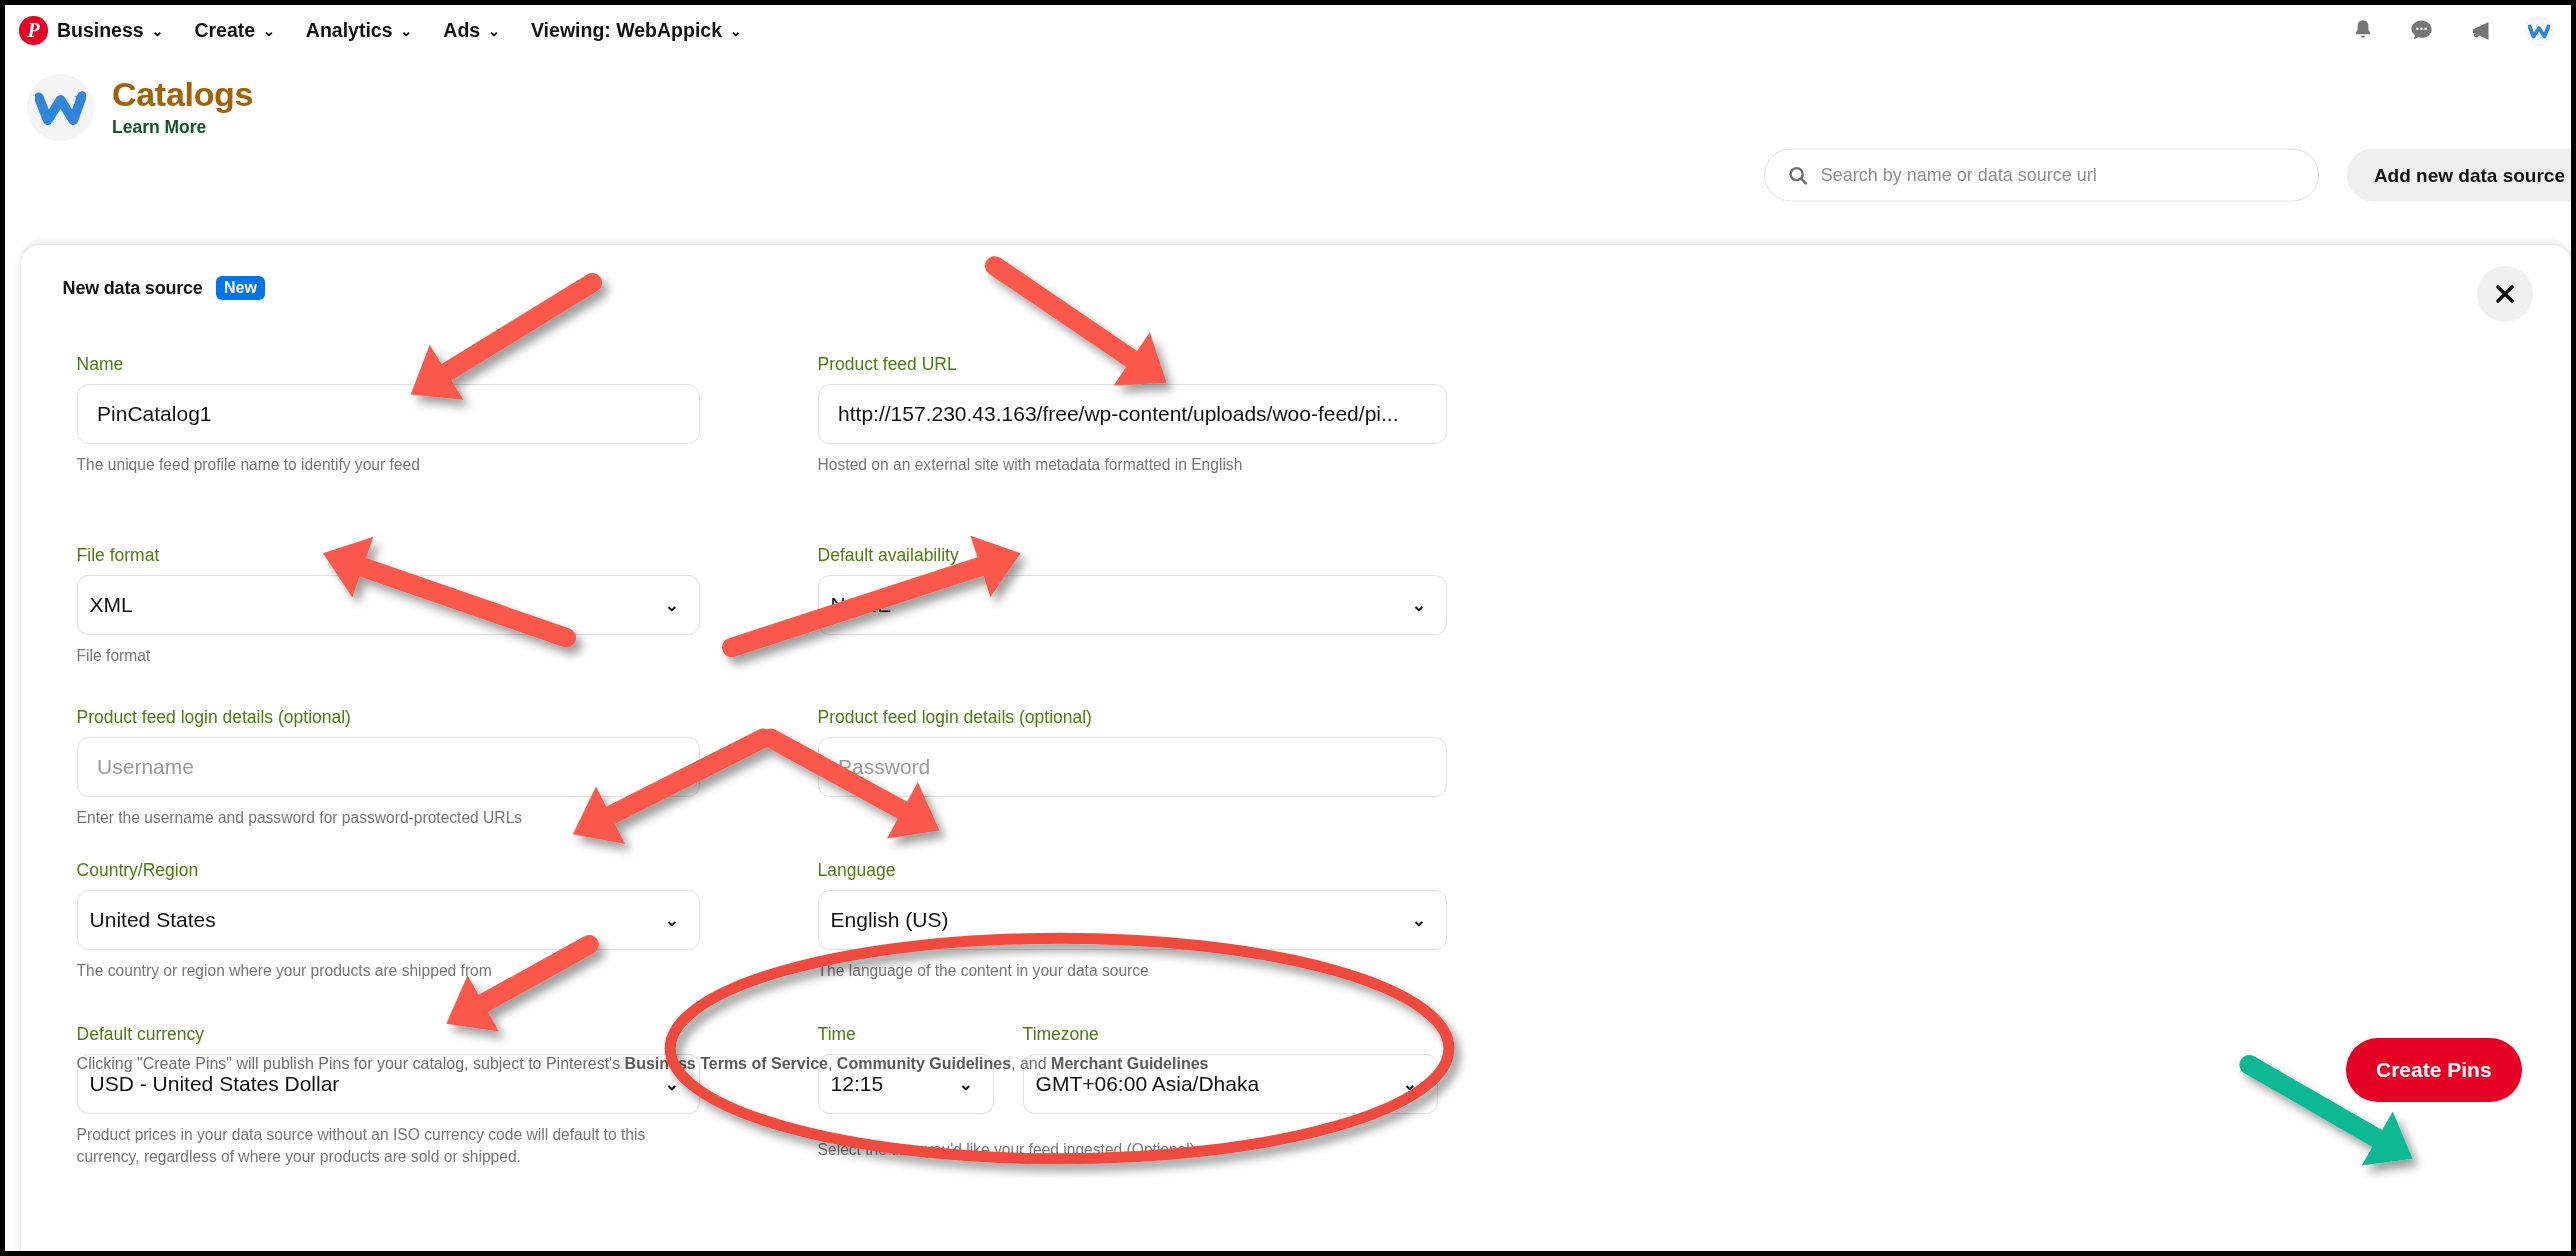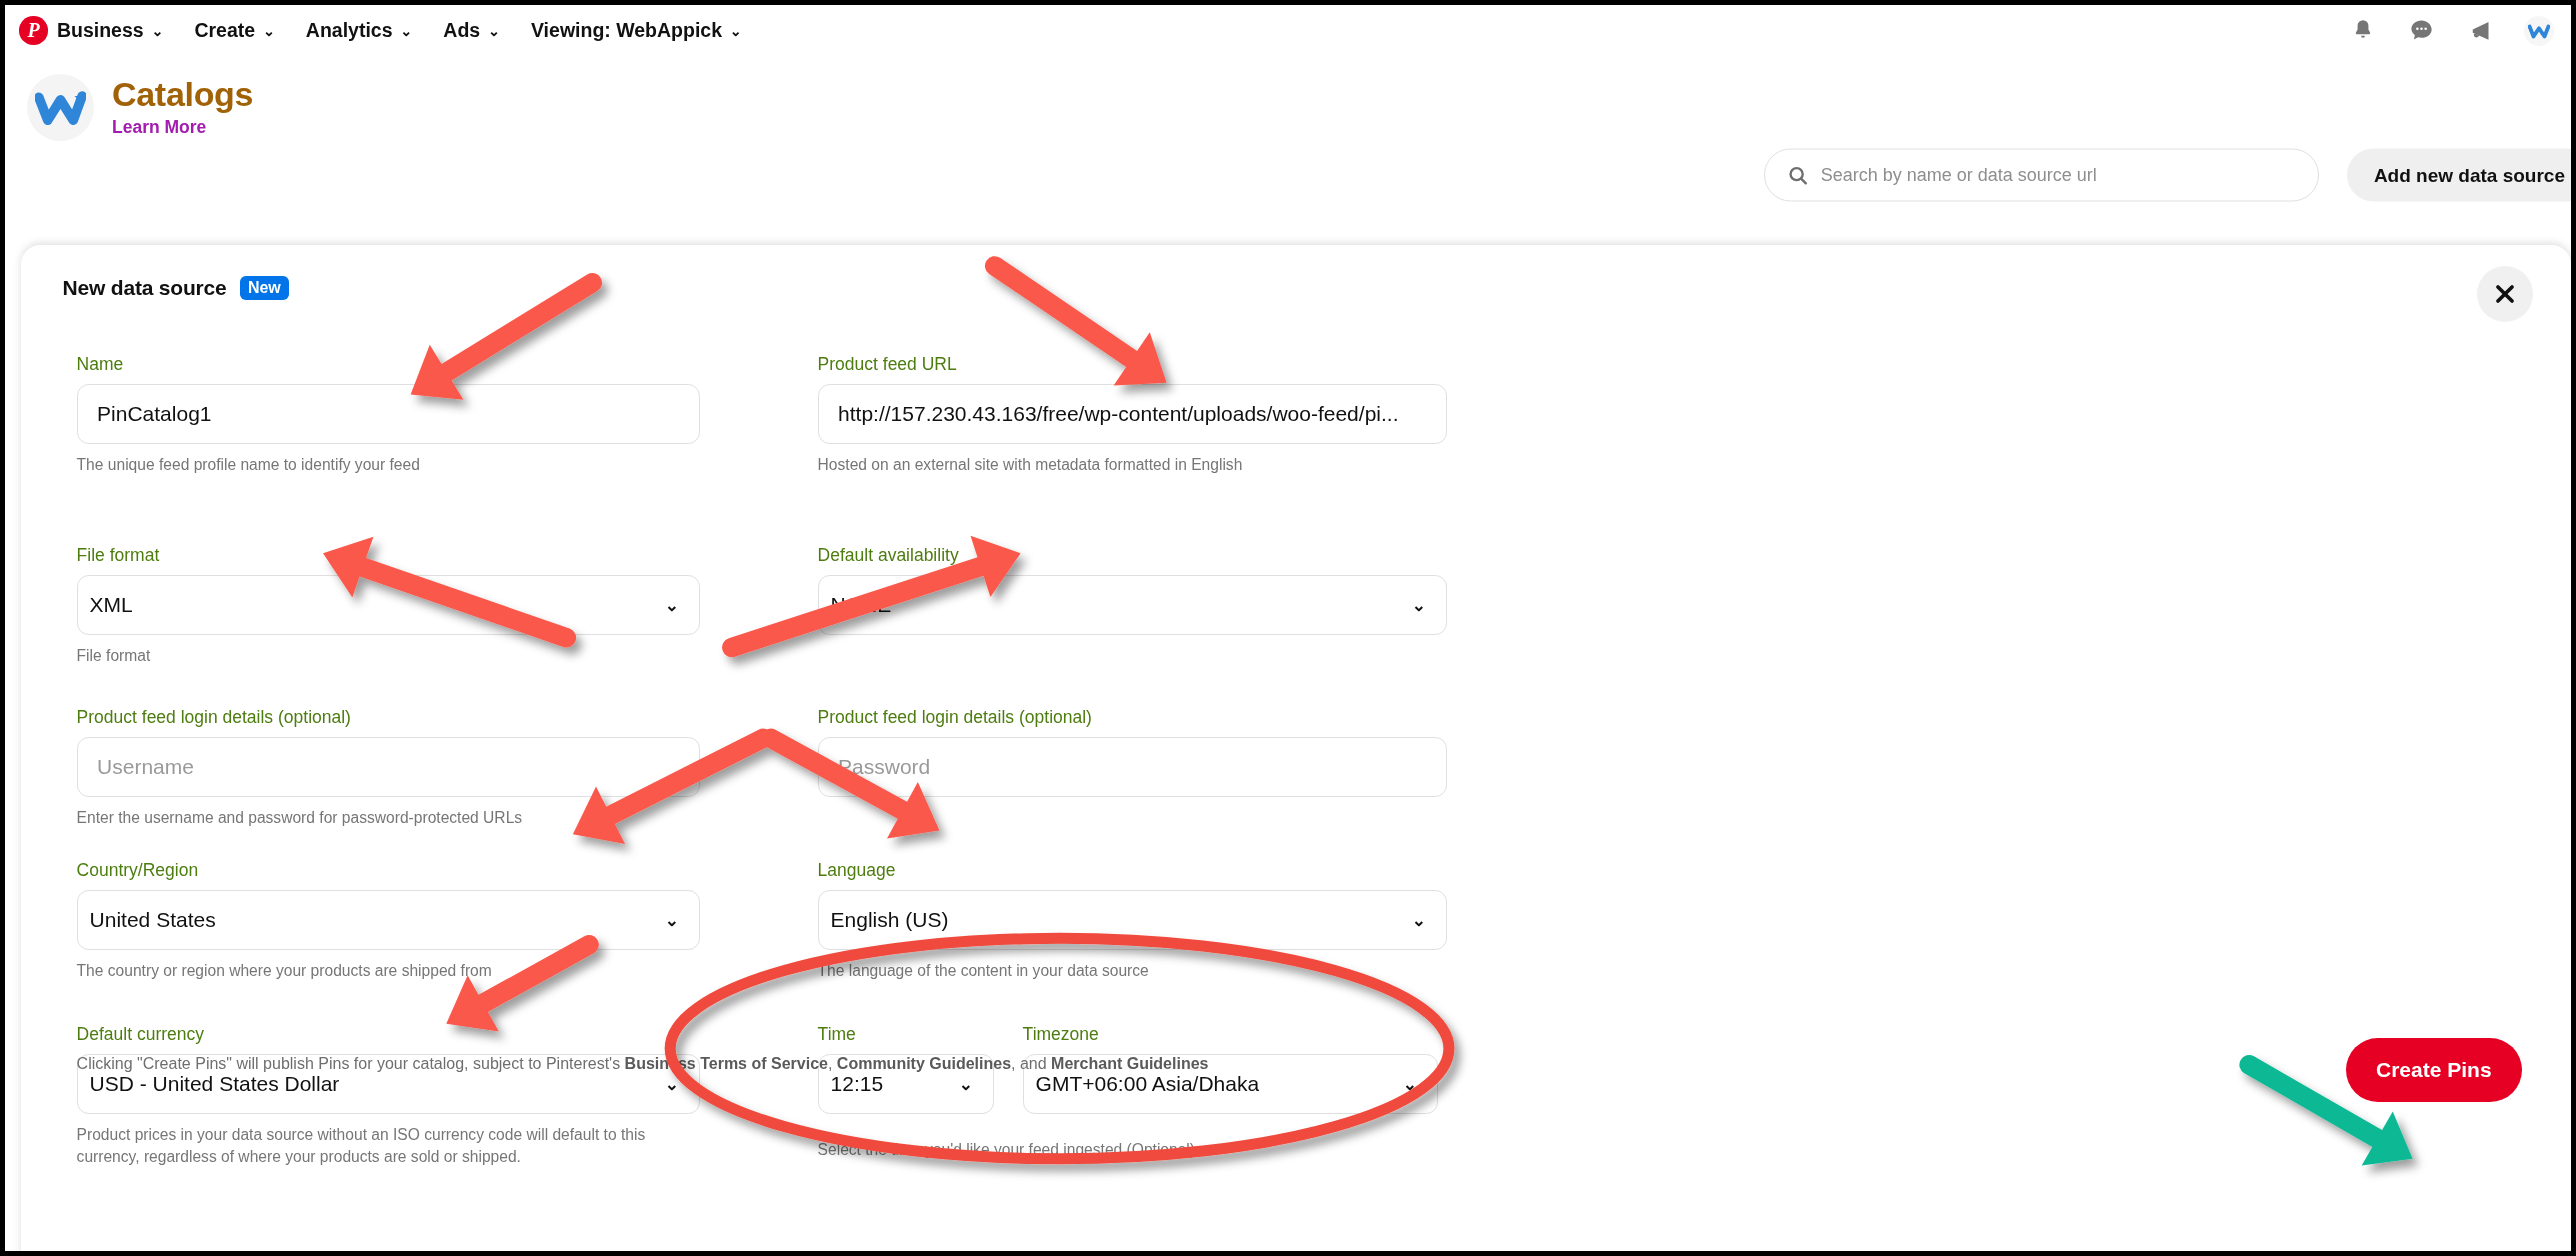--- a/index.html
+++ b/index.html
@@ -62,21 +62,21 @@
   .brand-avatar {
     width: 67px; height: 67px; border-radius: 50%;
     background: #f4f4f4;
     display: flex; align-items: center; justify-content: center;
     margin-right: 18px;
   }
   .brand-text .title {
     font-size: 34px; font-weight: bold; color: #a16207; line-height: 1.05; letter-spacing: -0.3px;
   }
   .brand-text .sub {
-    font-size: 17.5px; font-weight: bold; color: #a21caf; margin-top: 5.2px;
+    font-size: 17.5px; font-weight: bold; color: #14532d; margin-top: 5.2px;
   }
   #searchbar {
     position: absolute; right: 252px; top: 119px;
     transform: translateY(-50%);
     width: 555px; height: 53px;
     border: 1.3px solid #e0e0e0; border-radius: 27px;
     background: #fff;
     display: flex; align-items: center; padding-left: 22px;
   }
   #searchbar .sph { font-size: 18px; color: #8e8e8e; margin-left: 11.7px; }
@@ -95,21 +95,21 @@
     position: absolute; left: 15.6px; top: 240px;
     width: 2550px; height: 1012px;
     background: #ffffff;
     border-radius: 19.5px 19.5px 0 0;
     box-shadow: 0 -1.3px 9px rgba(0,0,0,0.13);
   }
   #cardtitle {
     position: absolute; left: 42px; top: 31px;
     display: flex; align-items: center;
   }
-  #cardtitle .t { font-size: 21px; font-weight: bold; color: #111; letter-spacing: -0.2px; }
+  #cardtitle .t { font-size: 18px; font-weight: bold; color: #111; letter-spacing: -0.2px; }
   #cardtitle .badge {
     margin-left: 13px;
     background: #0074e8; color: #fff;
     font-size: 16px; font-weight: bold;
     border-radius: 5.8px; padding: 2.6px 8.4px 3.9px 8.4px;
   }
   #closebtn {
     position: absolute; right: 38px; top: 21px;
     width: 56px; height: 56px; border-radius: 50%;
     background: #f0f0f0;

